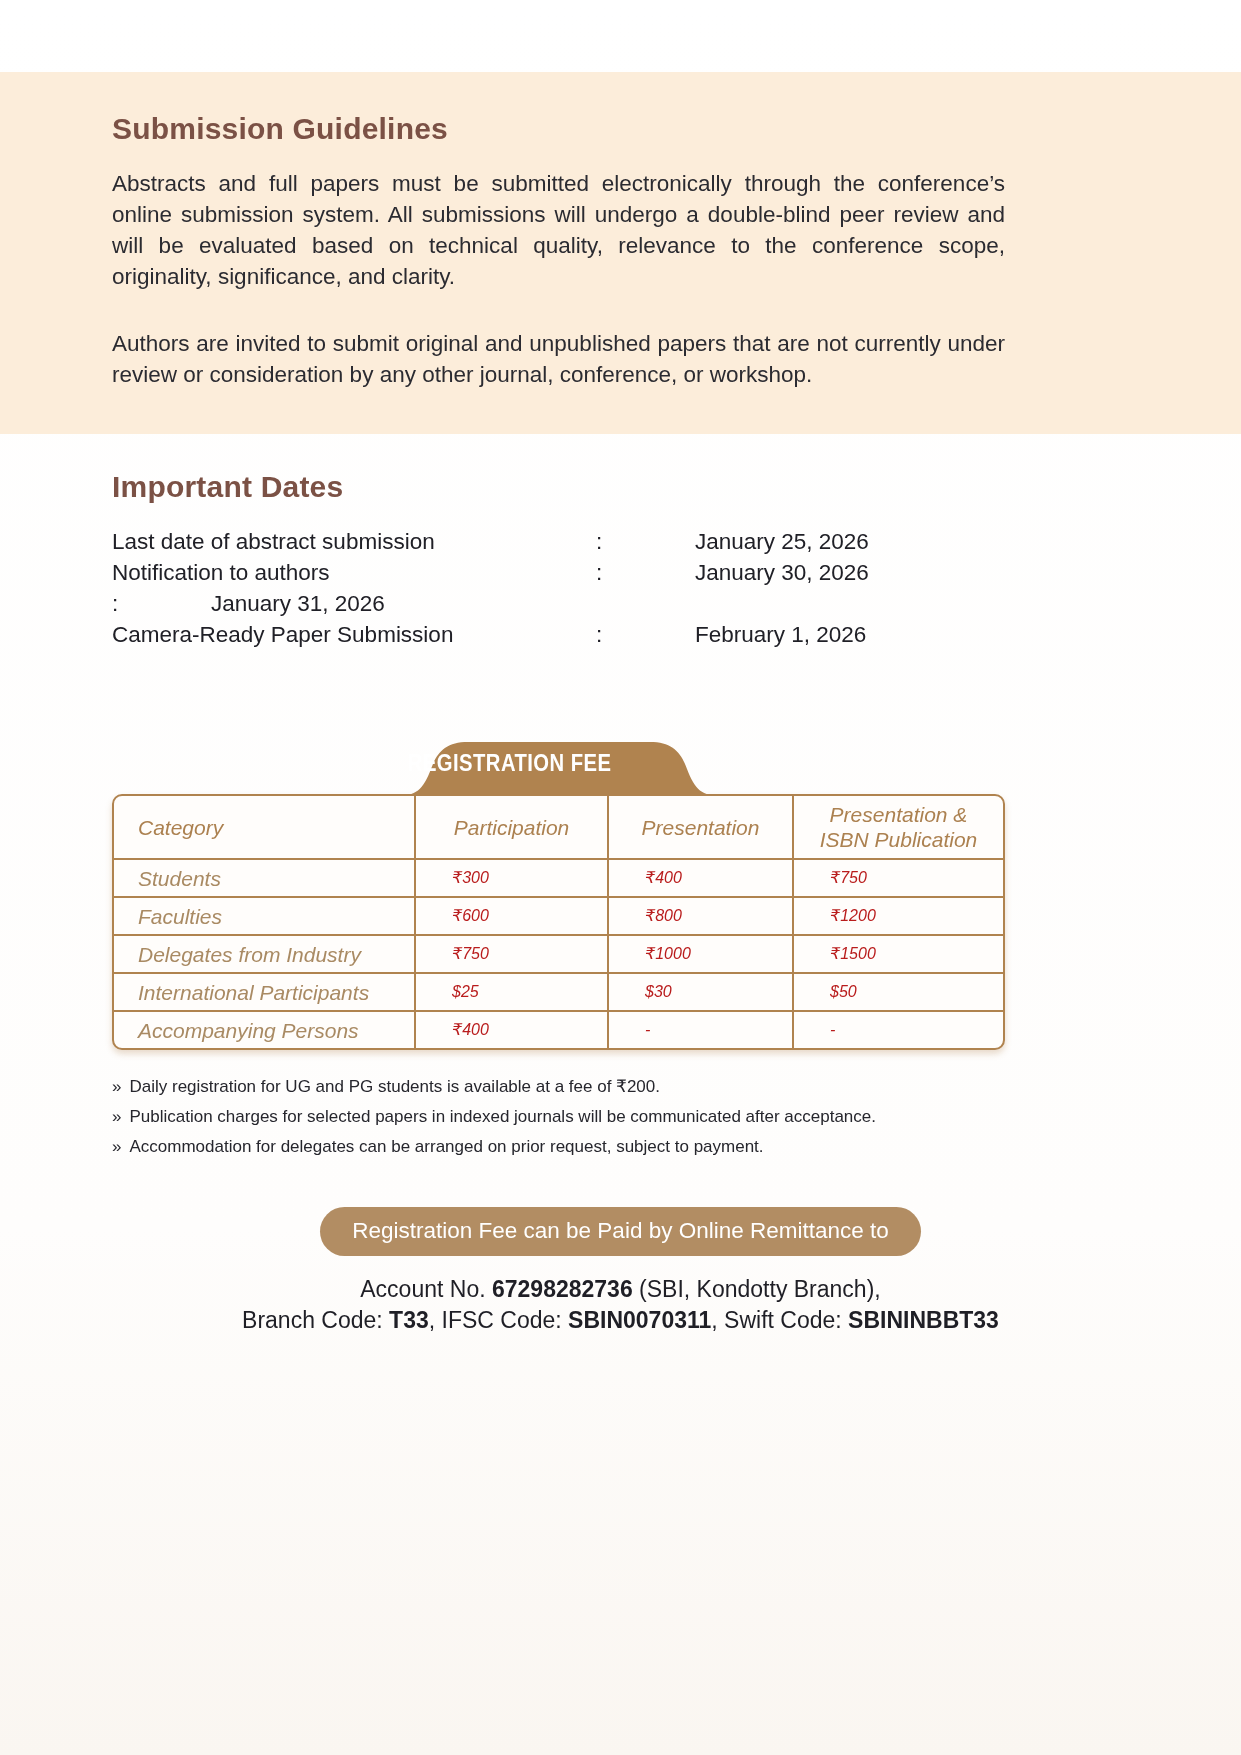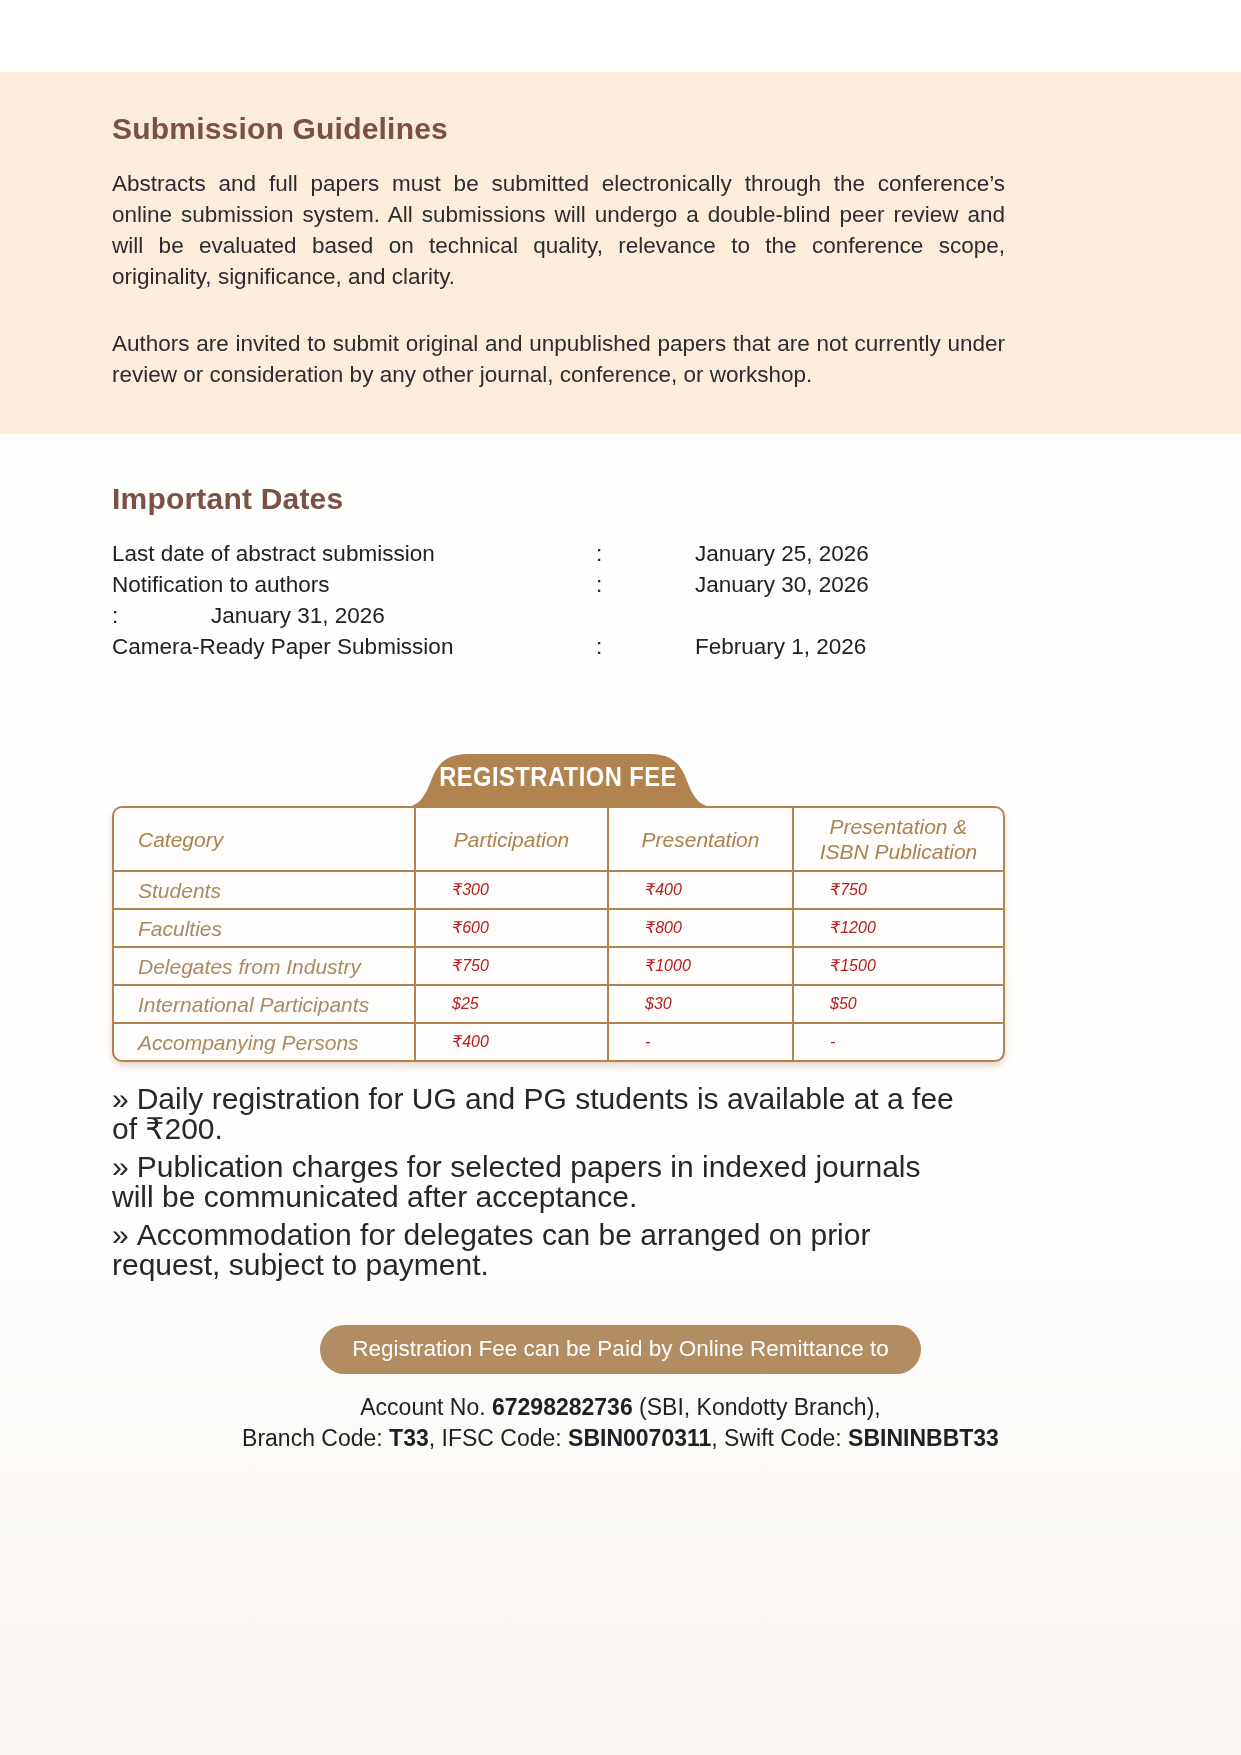--- a/index.html
+++ b/index.html
@@ -28,41 +28,40 @@
   }
   .body-para {
     margin: 0 0 36px 0;
     font-size: 22.5px;
     line-height: 31px;
     text-align: justify;
     color: #2b2b31;
   }
   .body-para:last-child { margin-bottom: 0; }
   
-  .dates-section { margin-top: 48px; }
+  .dates-section { margin-top: 36px; }
   .dates-list { margin-top: 20px; }
   .date-row { display: flex; font-size: 22.5px; line-height: 31px; color: #202027; }
   .date-label { width: 484px; }
   .date-colon { width: 99px; }
   .date-value { flex: 1; }
   
   .fee-section { margin-top: 92px; }
   .fee-banner-wrap {
     position: relative;
     width: 330px;
     height: 54px;
     margin: 0 auto -2px auto;
     z-index: 2;
   }
   .fee-banner-wrap svg { display: block; width: 330px; height: 54px; }
   .fee-banner-label {
     position: absolute;
     top: 8px; left: 0; right: 0;
-    text-align: center;
-    font-size: 27px;
+    font-size: 23px;
     font-weight: bold;
     color: #ffffff;
     letter-spacing: 0.5px;
   }
   .fee-banner-label span { display: inline-block; transform: scaleX(0.88); }
   table.fee-table {
     position: relative;
     z-index: 1;
     width: 893px;
     table-layout: fixed;
@@ -102,21 +101,21 @@
     line-height: 25px;
   }
   .fee-table td.val {
     font-size: 16px;
     color: #b91c1c;
     padding: 5px 8px 5px 36px;
     line-height: 26px;
   }
   
   .notes { margin-top: 22px; width: 845px; margin-left: 112px; }
-  .note-item { font-size: 30px; line-height: 30px; color: #26262d; margin-top: 8px; }
+  .note-item { font-size: 17px; line-height: 30px; color: #26262d; }
   .note-marker { margin-right: 8px; }
   
   .pill-wrap { margin-top: 45px; text-align: center; }
   .pill {
     display: inline-block;
     background: #b28d63;
     color: #ffffff;
     font-size: 22.5px;
     padding: 11px 32px 12px 32px;
     border-radius: 27px;

